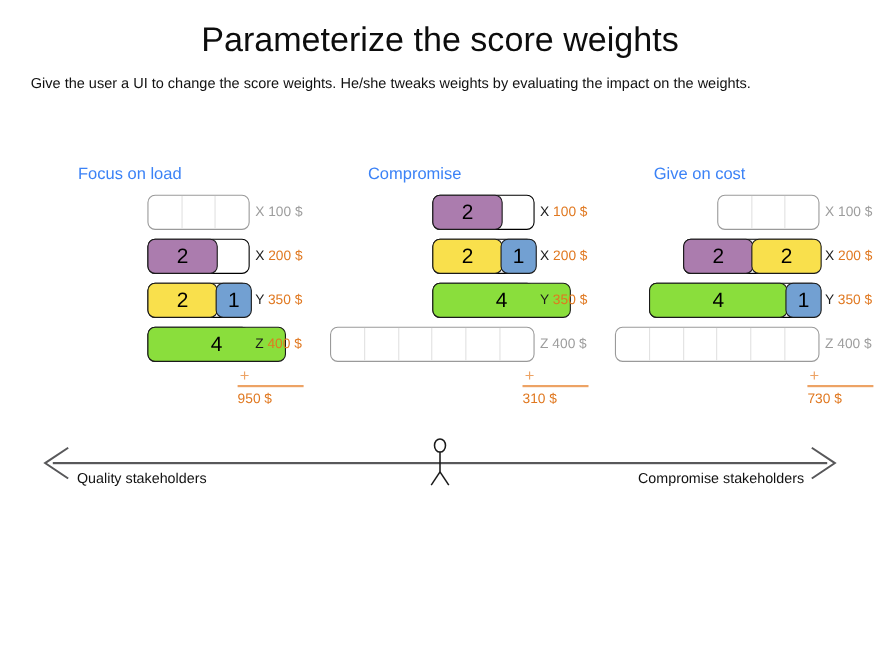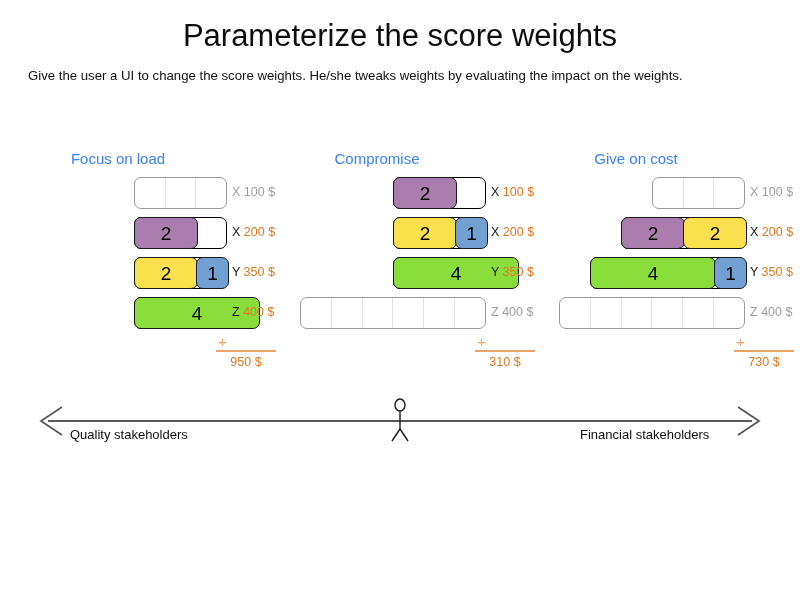--- a/index.html
+++ b/index.html
@@ -60,21 +60,21 @@
   .rowlabel .cost{color:#e07820;}
   .rowlabel.muted .key,.rowlabel.muted .cost{color:#9d9d9d;}
 
   
   .sum{position:absolute;font-size:12.5px;white-space:nowrap;}
   .sum .plus{
     display:block;color:#eda365;font-size:15px;line-height:12px;
     padding-bottom:2px;padding-left:2px;
   }
   .sum .rule{display:block;height:2px;background:#eda365;width:60px;}
-  .sum .total{display:block;color:#e07820;text-align:center;width:60px;padding-top:3px;}
+  .sum .total{display:block;color:#e07820;text-align:left;width:60px;padding-top:3px;}
 
   
   .axis-wrap{position:absolute;left:0;top:396px;width:800px;height:100px;}
   .axis-line{position:absolute;left:48px;top:24px;width:704px;height:2px;background:#58585a;}
   .arrow{position:absolute;top:10px;width:0;height:0;}
   .arrow svg{display:block;}
   .axis-label{position:absolute;top:31px;font-size:13px;color:#111;white-space:nowrap;}
   .stick{position:absolute;left:385px;top:0px;}
   .user-label{position:absolute;top:51px;left:0;width:800px;text-align:center;
     font-size:13px;color:#111;line-height:19px;}
@@ -278,17 +278,17 @@
     <span class="stick">
       <svg width="30" height="50" viewBox="0 0 30 50">
         <ellipse cx="15" cy="9" rx="5" ry="6" fill="#ffffff" stroke="#1a1a1a" stroke-width="1.4"></ellipse>
         <line x1="15" y1="15" x2="15" y2="33" stroke="#1a1a1a" stroke-width="1.4"></line>
         <line x1="15" y1="33" x2="7" y2="45" stroke="#1a1a1a" stroke-width="1.4"></line>
         <line x1="15" y1="33" x2="23" y2="45" stroke="#1a1a1a" stroke-width="1.4"></line>
       </svg>
     </span>
 
     <div class="axis-label" style="left:70px;">Quality stakeholders</div>
-    <div class="axis-label" style="left:580px;">Financial stakeholders</div>
+    <div class="axis-label" style="left:580px;">Compromise stakeholders</div>
 
   </div>
 
 </div>
 
 </body></html>

